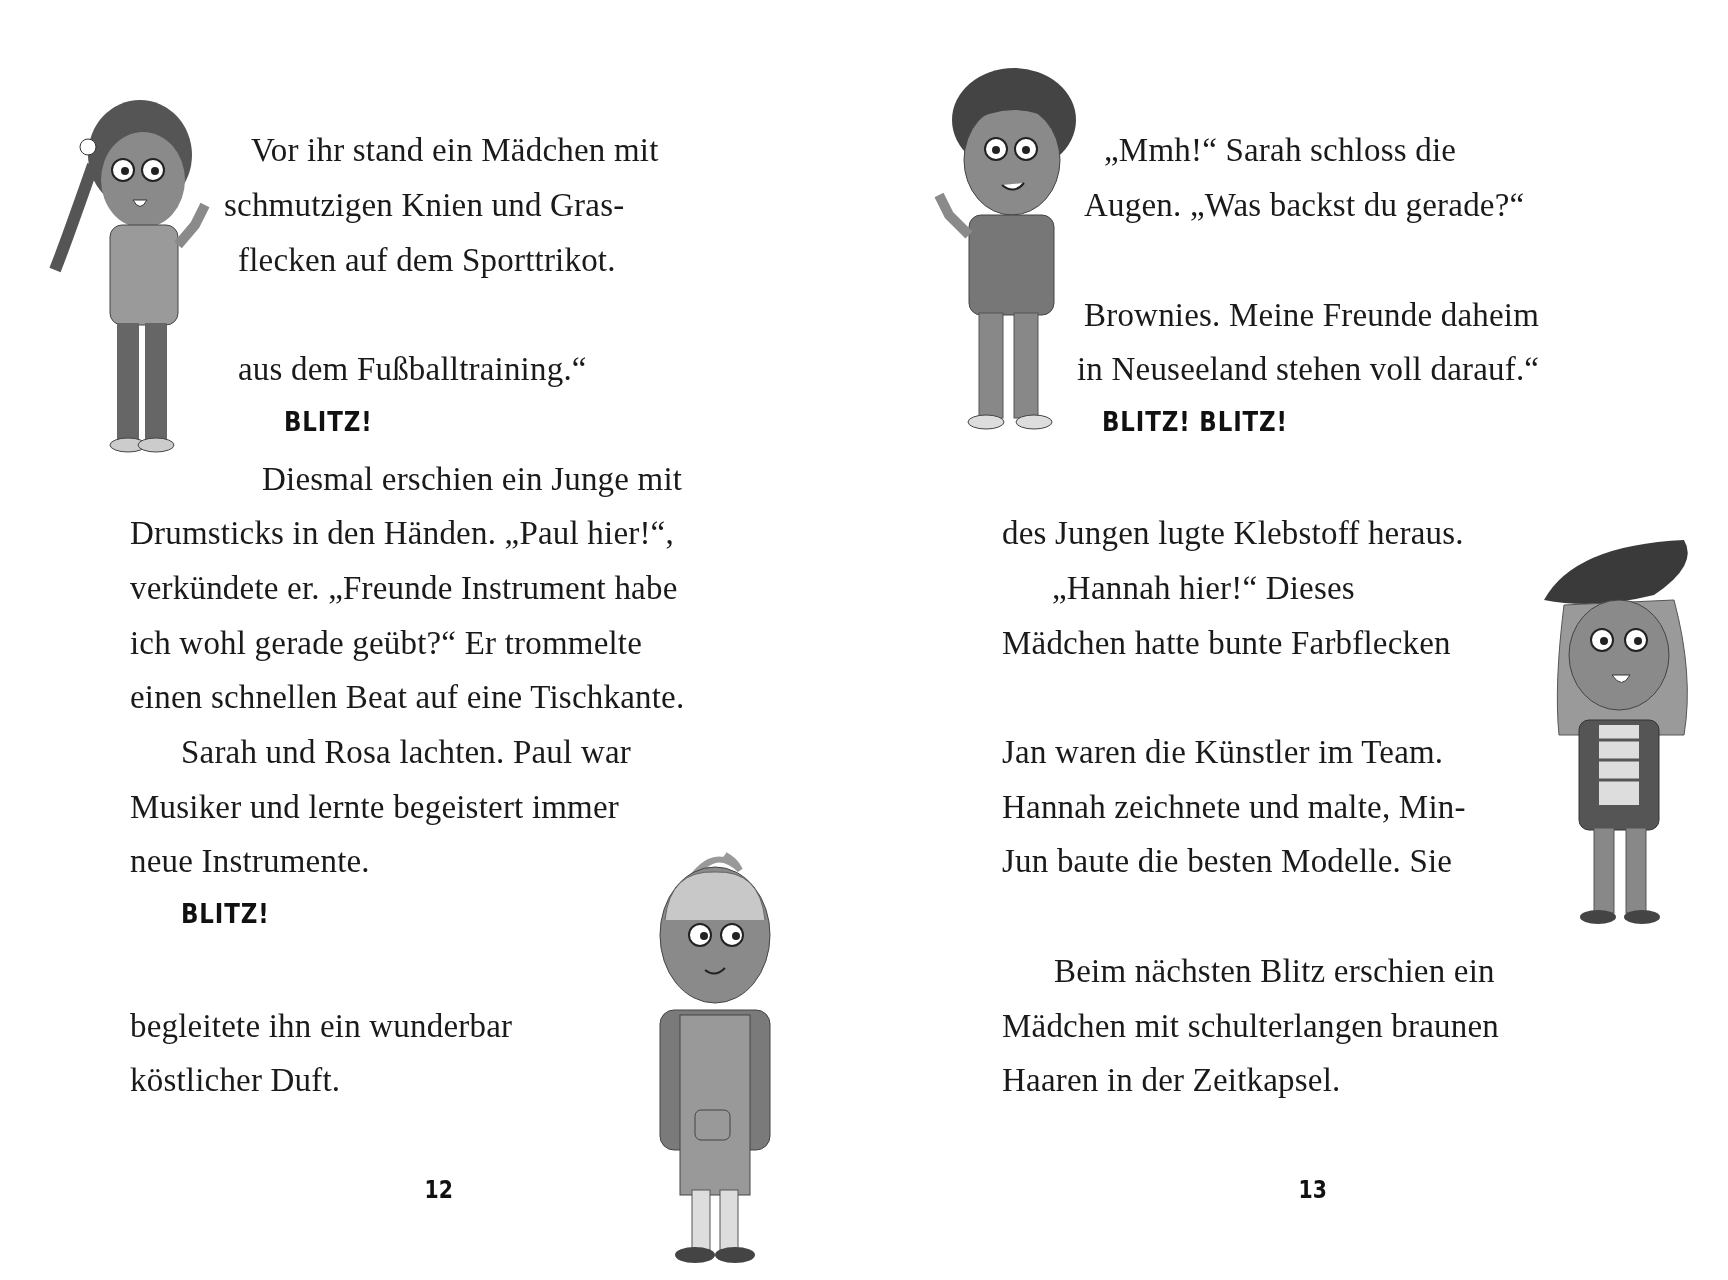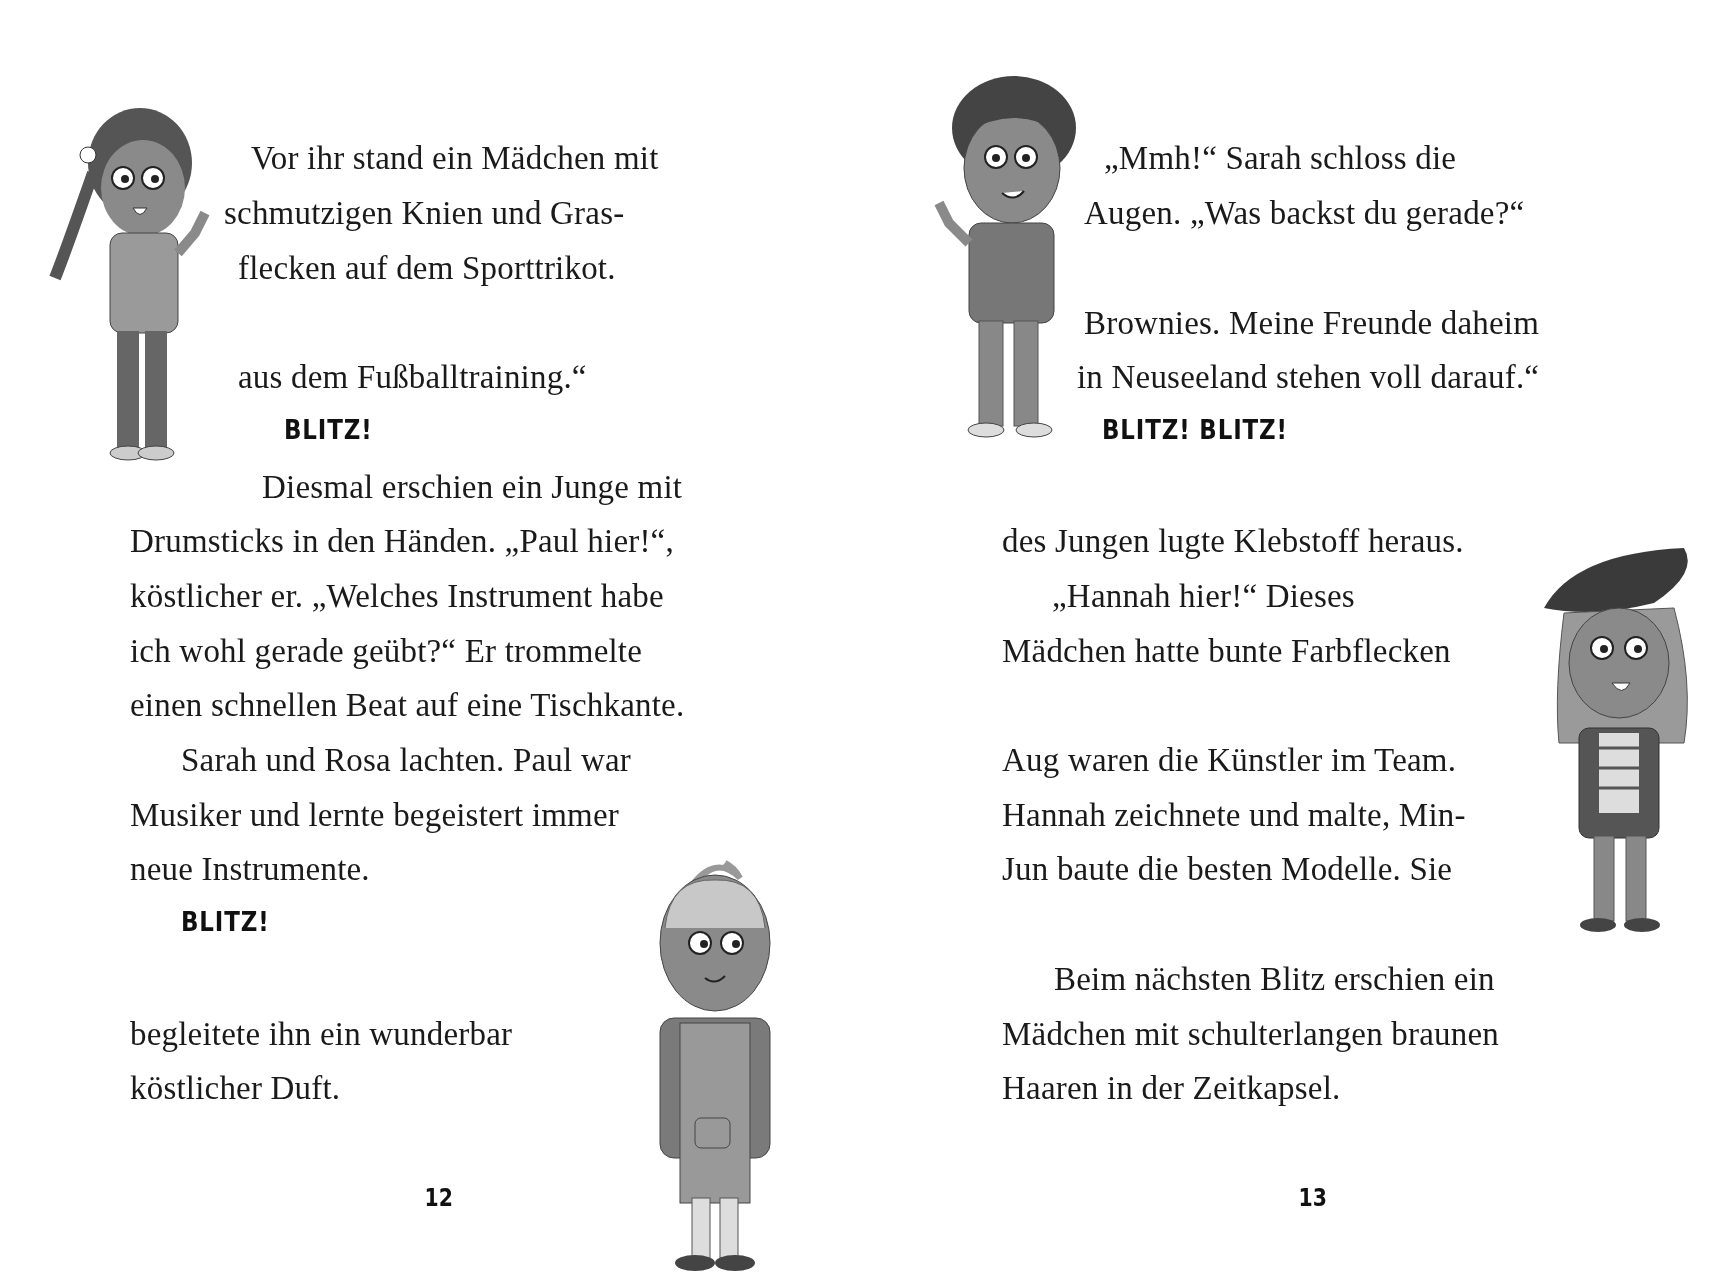--- a/index.html
+++ b/index.html
@@ -1,18 +1,18 @@
 <!DOCTYPE html>
 <html><head>
 <meta charset="utf-8">
 <style>
   html,body{margin:0;padding:0;background:#ffffff;}
   body{width:1728px;height:1280px;position:relative;overflow:hidden;
        font-family:"Liberation Serif","DejaVu Serif",serif;color:#1a1a1a;}
-  .page{position:absolute;top:8px;height:988px;}
+  .page{position:absolute;top:0;height:988px;}
   .line{position:absolute;font-size:33px;line-height:40px;white-space:nowrap;letter-spacing:0.2px;}
   .blitz{position:absolute;font-family:"DejaVu Sans","Liberation Sans",sans-serif;font-weight:bold;
          font-size:27px;letter-spacing:1px;transform:scaleX(0.85);transform-origin:left center;color:#111;}
   .pagenum{position:absolute;font-family:"DejaVu Sans","Liberation Sans",sans-serif;font-weight:bold;
            font-size:24px;transform:scaleX(0.85);color:#111;}
   .illus{position:absolute;}
 </style>
 </head>
 <body>
 
@@ -36,21 +36,21 @@
       <ellipse cx="111" cy="350" rx="18" ry="7" fill="#ccc" stroke="#444"></ellipse>
   </svg>
 
   <div class="line" style="left:251px;top:130px">Vor ihr stand ein Mädchen mit</div>
   <div class="line" style="left:224px;top:185px">schmutzigen Knien und Gras-</div>
   <div class="line" style="left:238px;top:240px">flecken auf dem Sporttrikot.</div>
   <div class="line" style="left:238px;top:349px">aus dem Fußballtraining.“</div>
   <div class="blitz" style="left:284px;top:406px">BLITZ!</div>
   <div class="line" style="left:262px;top:459px">Diesmal erschien ein Junge mit</div>
   <div class="line" style="left:130px;top:513px">Drumsticks in den Händen. „Paul hier!“,</div>
-  <div class="line" style="left:130px;top:568px">köstlicher er. „Welches Instrument habe</div>
+  <div class="line" style="left:130px;top:568px">verkündete er. „Freunde Instrument habe</div>
   <div class="line" style="left:130px;top:623px">ich wohl gerade geübt?“ Er trommelte</div>
   <div class="line" style="left:130px;top:677px">einen schnellen Beat auf eine Tischkante.</div>
   <div class="line" style="left:181px;top:732px">Sarah und Rosa lachten. Paul war</div>
   <div class="line" style="left:130px;top:787px">Musiker und lernte begeistert immer</div>
   <div class="line" style="left:130px;top:841px">neue Instrumente.</div>
   <div class="blitz" style="left:181px;top:898px">BLITZ!</div>
   <div class="line" style="left:130px;top:1006px">begleitete ihn ein wunderbar</div>
   <div class="line" style="left:130px;top:1060px">köstlicher Duft.</div>
 
   <svg class="illus" style="left:640px;top:850px" width="150" height="420" viewBox="0 0 150 420">
@@ -94,21 +94,21 @@
   </svg>
 
   <div class="line" style="left:240px;top:130px">„Mmh!“ Sarah schloss die</div>
   <div class="line" style="left:220px;top:185px">Augen. „Was backst du gerade?“</div>
   <div class="line" style="left:220px;top:295px">Brownies. Meine Freunde daheim</div>
   <div class="line" style="left:213px;top:349px">in Neuseeland stehen voll darauf.“</div>
   <div class="blitz" style="left:238px;top:406px">BLITZ! BLITZ!</div>
   <div class="line" style="left:138px;top:513px">des Jungen lugte Klebstoff heraus.</div>
   <div class="line" style="left:188px;top:568px">„Hannah hier!“ Dieses</div>
   <div class="line" style="left:138px;top:623px">Mädchen hatte bunte Farbflecken</div>
-  <div class="line" style="left:138px;top:732px">Aug waren die Künstler im Team.</div>
+  <div class="line" style="left:138px;top:732px">Jan waren die Künstler im Team.</div>
   <div class="line" style="left:138px;top:787px">Hannah zeichnete und malte, Min-</div>
   <div class="line" style="left:138px;top:841px">Jun baute die besten Modelle. Sie</div>
   <div class="line" style="left:190px;top:951px">Beim nächsten Blitz erschien ein</div>
   <div class="line" style="left:138px;top:1006px">Mädchen mit schulterlangen braunen</div>
   <div class="line" style="left:138px;top:1060px">Haaren in der Zeitkapsel.</div>
 
   <svg class="illus" style="left:670px;top:535px" width="170" height="395" viewBox="0 0 170 395">
     <path d="M10 65 Q40 10 150 5 Q165 30 120 60 Q60 75 10 65Z" fill="#3a3a3a"></path>
     <path d="M30 70 Q20 150 25 200 L150 200 Q160 140 140 65Z" fill="#9a9a9a" stroke="#555"></path>
     <ellipse cx="85" cy="120" rx="50" ry="55" fill="#8a8a8a" stroke="#444"></ellipse>

